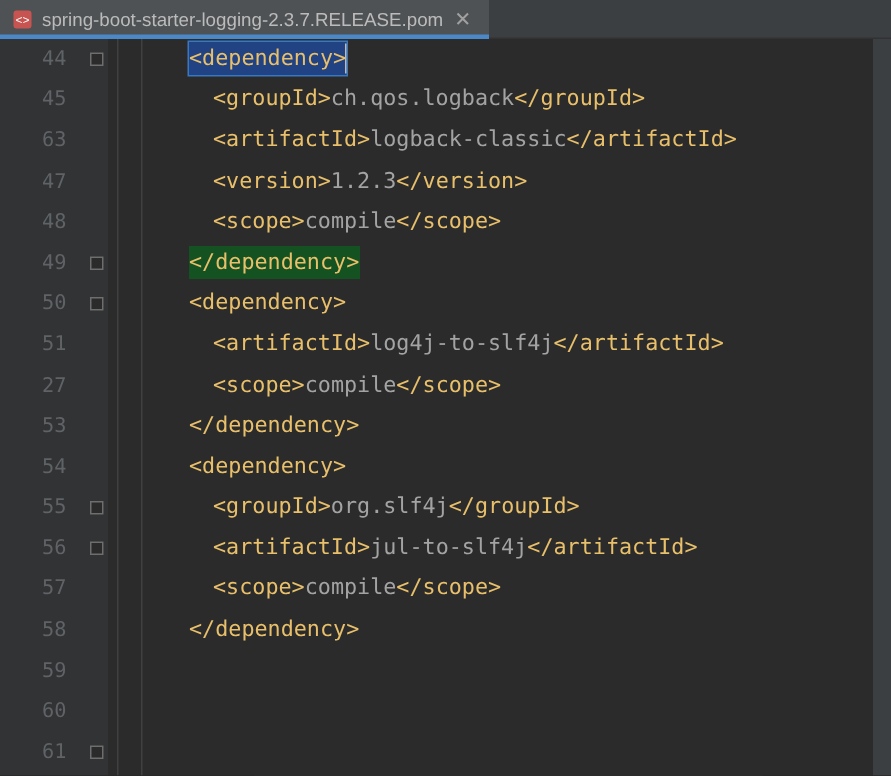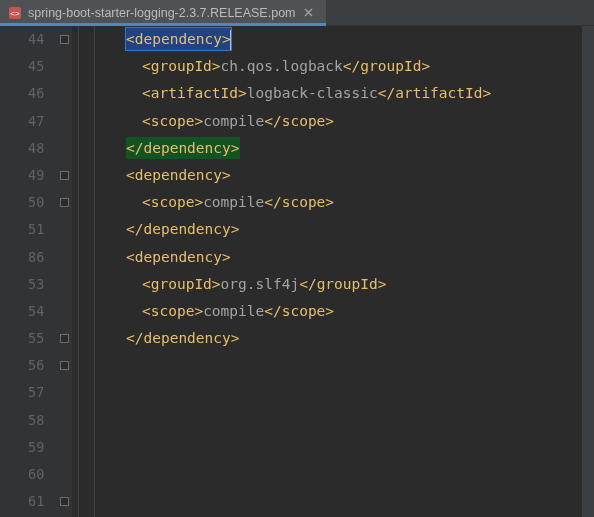--- a/index.html
+++ b/index.html
@@ -147,27 +147,27 @@
           <path d="M1 1 L8 8 M8 1 L1 8" stroke="#a0a0a0" stroke-width="1.4"></path>
         </svg>
     </span>
   </div>
 </div>
 
 <div class="editor-wrap">
   <div class="gutter" id="gutter">
       <div class="gutter-line">44</div>
       <div class="gutter-line">45</div>
-      <div class="gutter-line">46</div>
+      <div class="gutter-line">63</div>
       <div class="gutter-line">47</div>
       <div class="gutter-line">48</div>
       <div class="gutter-line">49</div>
       <div class="gutter-line">50</div>
       <div class="gutter-line">51</div>
-      <div class="gutter-line">86</div>
+      <div class="gutter-line">27</div>
       <div class="gutter-line">53</div>
       <div class="gutter-line">54</div>
       <div class="gutter-line">55</div>
       <div class="gutter-line">56</div>
       <div class="gutter-line">57</div>
       <div class="gutter-line">58</div>
       <div class="gutter-line">59</div>
       <div class="gutter-line">60</div>
       <div class="gutter-line">61</div>
     </div>
@@ -180,24 +180,27 @@
       <div class="fold-mark" style="top: 471.4px;"></div>
     </div>
   <div class="indent-strip">
     <div class="indent-guide" style="left:6px"></div>
     <div class="indent-guide" style="left:22px"></div>
   </div>
   <div class="code-area" id="code">
       <div class="code-line idt1"><span class="hl-open"><span class="p">&lt;</span><span class="t">dependency</span><span class="p">&gt;</span></span><span class="caret"></span></div>
       <div class="code-line idt2"><span class="p">&lt;</span><span class="t">groupId</span><span class="p">&gt;</span><span class="v">ch.qos.logback</span><span class="p">&lt;/</span><span class="t">groupId</span><span class="p">&gt;</span></div>
       <div class="code-line idt2"><span class="p">&lt;</span><span class="t">artifactId</span><span class="p">&gt;</span><span class="v">logback-classic</span><span class="p">&lt;/</span><span class="t">artifactId</span><span class="p">&gt;</span></div>
+      <div class="code-line idt2"><span class="p">&lt;</span><span class="t">version</span><span class="p">&gt;</span><span class="v">1.2.3</span><span class="p">&lt;/</span><span class="t">version</span><span class="p">&gt;</span></div>
       <div class="code-line idt2"><span class="p">&lt;</span><span class="t">scope</span><span class="p">&gt;</span><span class="v">compile</span><span class="p">&lt;/</span><span class="t">scope</span><span class="p">&gt;</span></div>
       <div class="code-line idt1"><span class="hl-close"><span class="p">&lt;/</span><span class="t">dependency</span><span class="p">&gt;</span></span></div>
       <div class="code-line idt1"><span class="p">&lt;</span><span class="t">dependency</span><span class="p">&gt;</span></div>
+      <div class="code-line idt2"><span class="p">&lt;</span><span class="t">artifactId</span><span class="p">&gt;</span><span class="v">log4j-to-slf4j</span><span class="p">&lt;/</span><span class="t">artifactId</span><span class="p">&gt;</span></div>
       <div class="code-line idt2"><span class="p">&lt;</span><span class="t">scope</span><span class="p">&gt;</span><span class="v">compile</span><span class="p">&lt;/</span><span class="t">scope</span><span class="p">&gt;</span></div>
       <div class="code-line idt1"><span class="p">&lt;/</span><span class="t">dependency</span><span class="p">&gt;</span></div>
       <div class="code-line idt1"><span class="p">&lt;</span><span class="t">dependency</span><span class="p">&gt;</span></div>
       <div class="code-line idt2"><span class="p">&lt;</span><span class="t">groupId</span><span class="p">&gt;</span><span class="v">org.slf4j</span><span class="p">&lt;/</span><span class="t">groupId</span><span class="p">&gt;</span></div>
+      <div class="code-line idt2"><span class="p">&lt;</span><span class="t">artifactId</span><span class="p">&gt;</span><span class="v">jul-to-slf4j</span><span class="p">&lt;/</span><span class="t">artifactId</span><span class="p">&gt;</span></div>
       <div class="code-line idt2"><span class="p">&lt;</span><span class="t">scope</span><span class="p">&gt;</span><span class="v">compile</span><span class="p">&lt;/</span><span class="t">scope</span><span class="p">&gt;</span></div>
       <div class="code-line idt1"><span class="p">&lt;/</span><span class="t">dependency</span><span class="p">&gt;</span></div>
     </div>
   <div class="scrollbar"></div>
 </div>
 
 </body></html>

